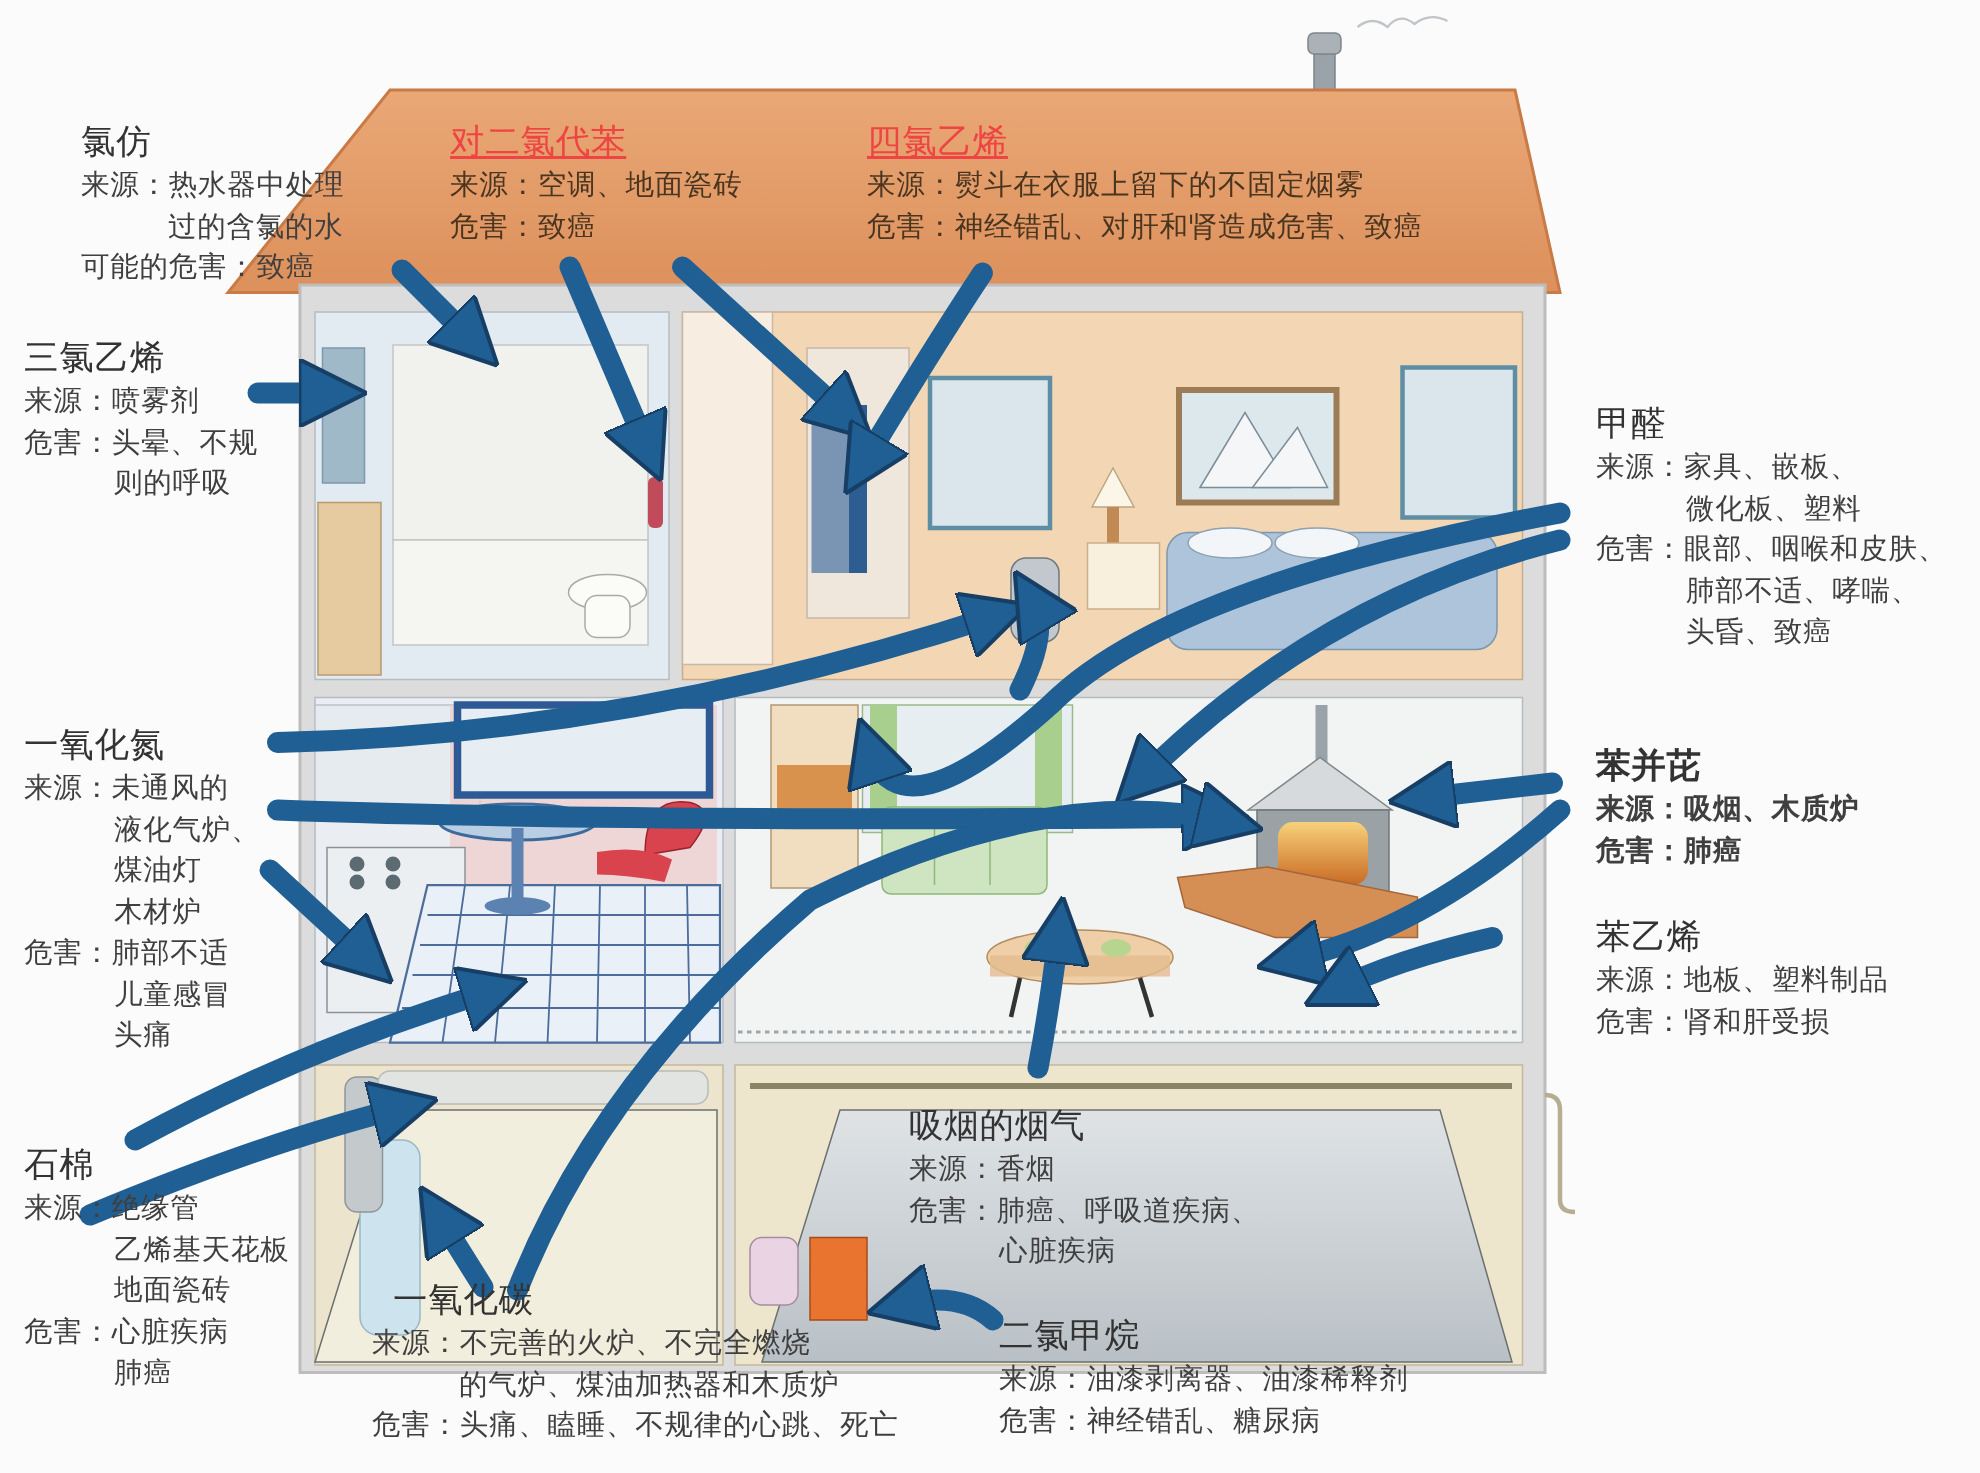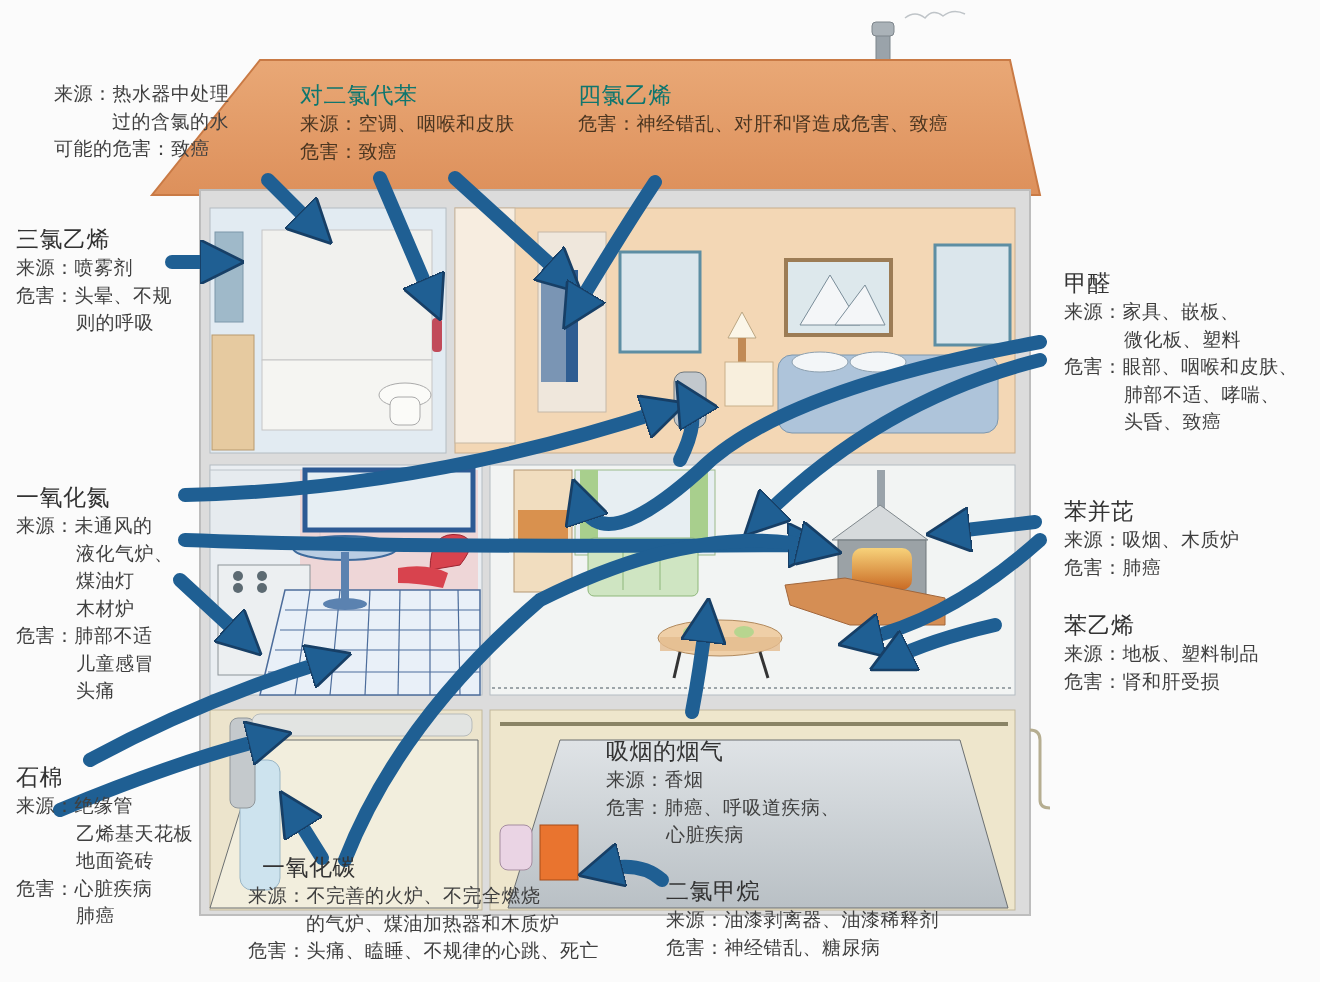--- a/index.html
+++ b/index.html
@@ -2,21 +2,21 @@
 <html><head>
 <meta charset="utf-8">
 <style>
   html,body{margin:0;padding:0;}
   body{width:1320px;height:982px;background:#fbfbfb;position:relative;overflow:hidden;font-family:"DejaVu Sans",sans-serif;color:#3a3a3a;}
   .scene{position:absolute;left:0;top:0;width:1320px;height:982px;}
   .label{position:absolute;font-size:19px;line-height:27.5px;color:#3f3f3f;white-space:nowrap;letter-spacing:0.5px;}
   .label .title{font-size:23px;line-height:30px;display:block;color:#333;}
   .label .row{display:block;}
   .on-roof{color:#4a3520;}
-  .on-roof .title{color:#0f766e;}
+  .on-roof .title{color:#ef4444;text-decoration:underline;}
 </style>
 </head>
 <body>
 
 <svg class="scene" viewBox="0 0 1320 982" xmlns="http://www.w3.org/2000/svg">
   <defs>
     <linearGradient id="roofGrad" x1="0" y1="0" x2="0" y2="1">
       <stop offset="0" stop-color="#e9a876"></stop>
       <stop offset="1" stop-color="#dd905b"></stop>
     </linearGradient>
@@ -162,33 +162,35 @@
     <path d="M60,810 Q180,760 270,738"></path>
     <path d="M345,860 Q400,720 540,600 Q700,520 820,548"></path>
     <path d="M322,858 L292,810"></path>
     <path d="M692,712 Q700,670 706,620"></path>
     <path d="M680,460 Q700,420 688,400"></path>
     <path d="M662,880 Q640,860 600,870"></path>
   </g>
 </svg>
 
 <div class="label" style="left:54px;top:80px;">
+  <span class="title">氯仿</span>
   <span class="row">来源：热水器中处理</span>
   <span class="row" style="padding-left:58px;">过的含氯的水</span>
   <span class="row">可能的危害：致癌</span>
 </div>
 
 <div class="label on-roof" style="left:300px;top:80px;">
   <span class="title">对二氯代苯</span>
-  <span class="row">来源：空调、咽喉和皮肤</span>
+  <span class="row">来源：空调、地面瓷砖</span>
   <span class="row">危害：致癌</span>
 </div>
 
 <div class="label on-roof" style="left:578px;top:80px;">
   <span class="title">四氯乙烯</span>
+  <span class="row">来源：熨斗在衣服上留下的不固定烟雾</span>
   <span class="row">危害：神经错乱、对肝和肾造成危害、致癌</span>
 </div>
 
 <div class="label" style="left:16px;top:224px;">
   <span class="title">三氯乙烯</span>
   <span class="row">来源：喷雾剂</span>
   <span class="row">危害：头晕、不规</span>
   <span class="row" style="padding-left:60px;">则的呼吸</span>
 </div>
 
@@ -205,21 +207,21 @@
   <span class="title">一氧化氮</span>
   <span class="row">来源：未通风的</span>
   <span class="row" style="padding-left:60px;">液化气炉、</span>
   <span class="row" style="padding-left:60px;">煤油灯</span>
   <span class="row" style="padding-left:60px;">木材炉</span>
   <span class="row">危害：肺部不适</span>
   <span class="row" style="padding-left:60px;font-family:Liberation Serif, serif;">儿童感冒</span>
   <span class="row" style="padding-left:60px;">头痛</span>
 </div>
 
-<div class="label" style="left:1064px;top:496px;">
+<div class="label" style="left:1064px;top:496px;font-weight:bold;">
   <span class="title">苯并芘</span>
   <span class="row">来源：吸烟、木质炉</span>
   <span class="row">危害：肺癌</span>
 </div>
 
 <div class="label" style="left:1064px;top:610px;">
   <span class="title">苯乙烯</span>
   <span class="row">来源：地板、塑料制品</span>
   <span class="row">危害：肾和肝受损</span>
 </div>

